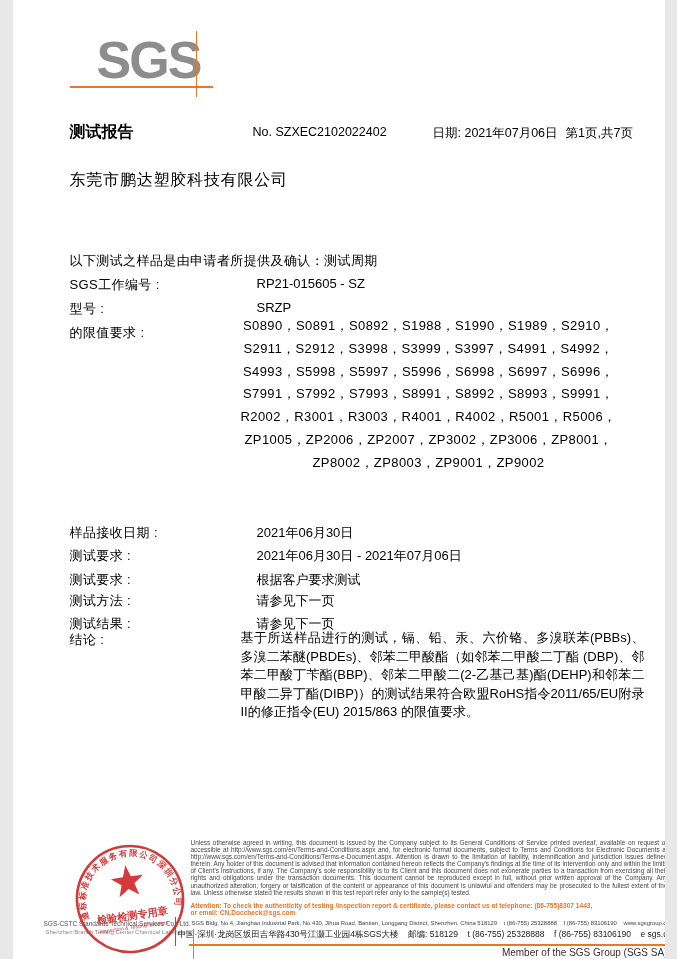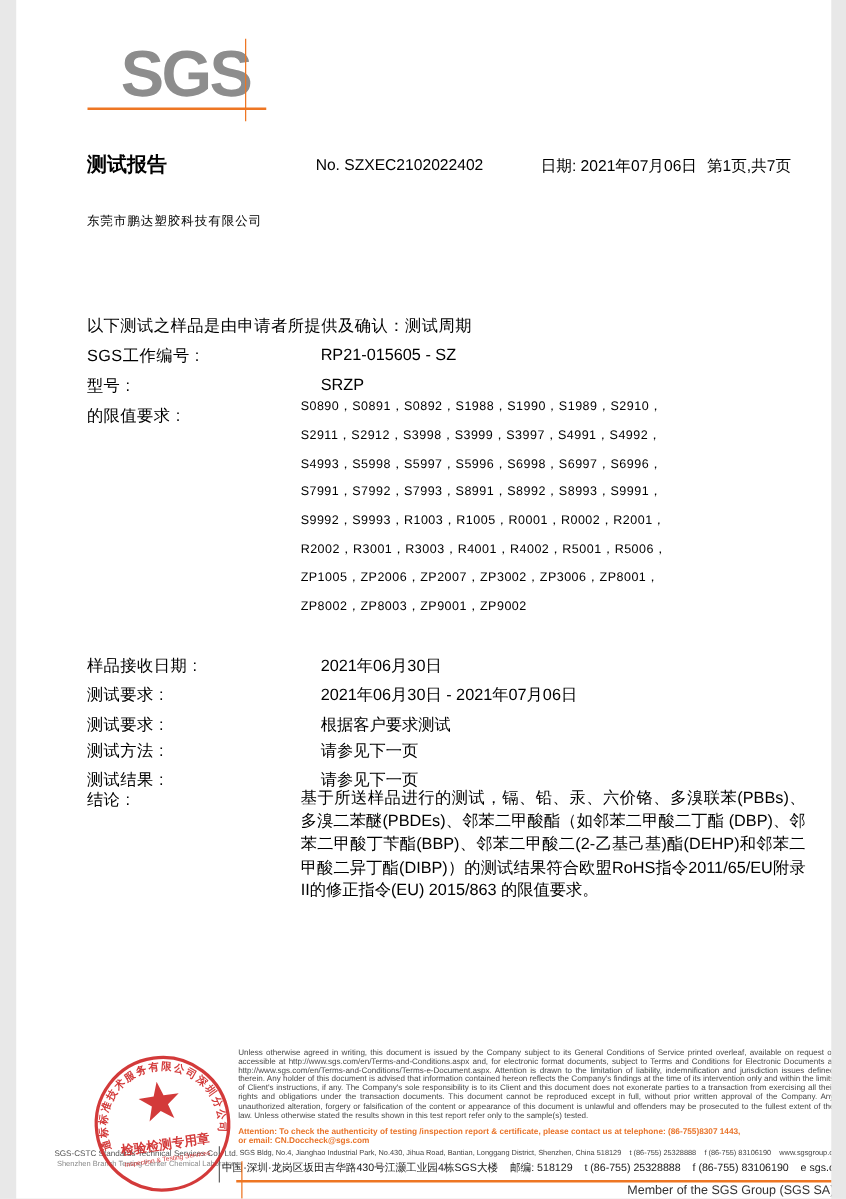--- a/index.html
+++ b/index.html
@@ -12,28 +12,28 @@
   .abs { position:absolute; }
   
   .logo { left:84px; top:30px; font-size:52px; font-weight:bold; color:#8d8d8d;
           letter-spacing:-2px; font-family:"Liberation Sans",sans-serif; }
   .mark-v-top { left:183px; top:31px; width:1.5px; height:66px; background:#ee7623; }
   .mark-h-top { left:57px; top:86px; width:143px; height:1.5px; background:#ee7623; }
   .title { left:57px; top:122px; font-size:16px; font-weight:bold; }
   .report-no { left:240px; top:125px; font-size:12.5px; }
   .report-date { left:420px; top:125px; font-size:12.5px; }
   .page-info { left:553px; top:125px; font-size:12.5px; }
-  .applicant-name { left:57px; top:170px; font-size:10px; letter-spacing:0.8px;text-align:right; }
+  .applicant-name { left:57px; top:170px; font-size:16px; letter-spacing:0.8px;text-align:right; }
   .applicant-address { left:57px; top:193px; font-size:13.5px; letter-spacing:0.4px; }
   
   .intro { left:57px; top:252px; font-size:13px; letter-spacing:0.4px; }
   .lbl { left:57px; font-size:13px; letter-spacing:0.4px; white-space:nowrap; }
   .val { left:244px; font-size:13px; white-space:nowrap; }
   .codes { left:228px; top:315px; }
-  .code-line { font-size:10px; line-height:22.8px; letter-spacing:0.4px; white-space:nowrap; }
+  .code-line { font-size:13px; line-height:22.8px; letter-spacing:0.4px; white-space:nowrap;text-align:center; }
   .conclusion { left:228px; top:629px; width:404px; font-size:13px; line-height:18.6px;
                 text-align:justify; }
   
   .legal { left:178px; top:839px; width:477px; font-size:6.45px; line-height:7.1px;
            color:#474747; text-align:justify; }
   .attention { left:178px; top:902px; width:477px; font-size:6.6px; line-height:7.4px;
                font-weight:bold; color:#e9742a; white-space:pre-line; }
   .addr-divider { left:162px; top:917px; width:1px; height:29px; background:#666; }
   .address-en { left:179px; top:920px; width:475px; font-size:5.9px; color:#444; white-space:pre; }
   .address-cn { left:165px; top:929px; width:490px; font-size:8.5px; color:#1a1a1a; white-space:pre; }
@@ -68,21 +68,20 @@
 
   <div class="abs lbl" style="top:300px">型号 :</div>
   <div class="abs val" style="top:300px">SRZP</div>
 
   <div class="abs lbl" style="top:324px">的限值要求 :</div>
   <div class="abs codes">
     <div class="code-line">S0890，S0891，S0892，S1988，S1990，S1989，S2910，</div>
     <div class="code-line">S2911，S2912，S3998，S3999，S3997，S4991，S4992，</div>
     <div class="code-line">S4993，S5998，S5997，S5996，S6998，S6997，S6996，</div>
     <div class="code-line">S7991，S7992，S7993，S8991，S8992，S8993，S9991，</div>
-    <div class="code-line">S9992，S9993，R1003，R1005，R0001，R0002，R2001，</div>
     <div class="code-line">R2002，R3001，R3003，R4001，R4002，R5001，R5006，</div>
     <div class="code-line">ZP1005，ZP2006，ZP2007，ZP3002，ZP3006，ZP8001，</div>
     <div class="code-line">ZP8002，ZP8003，ZP9001，ZP9002</div>
   </div>
 
   <div class="abs lbl" style="top:524px">样品接收日期 :</div>
   <div class="abs val" style="top:524px">2021年06月30日</div>
 
   <div class="abs lbl" style="top:547px">测试要求 :</div>
   <div class="abs val" style="top:547px">2021年06月30日 - 2021年07月06日</div>

